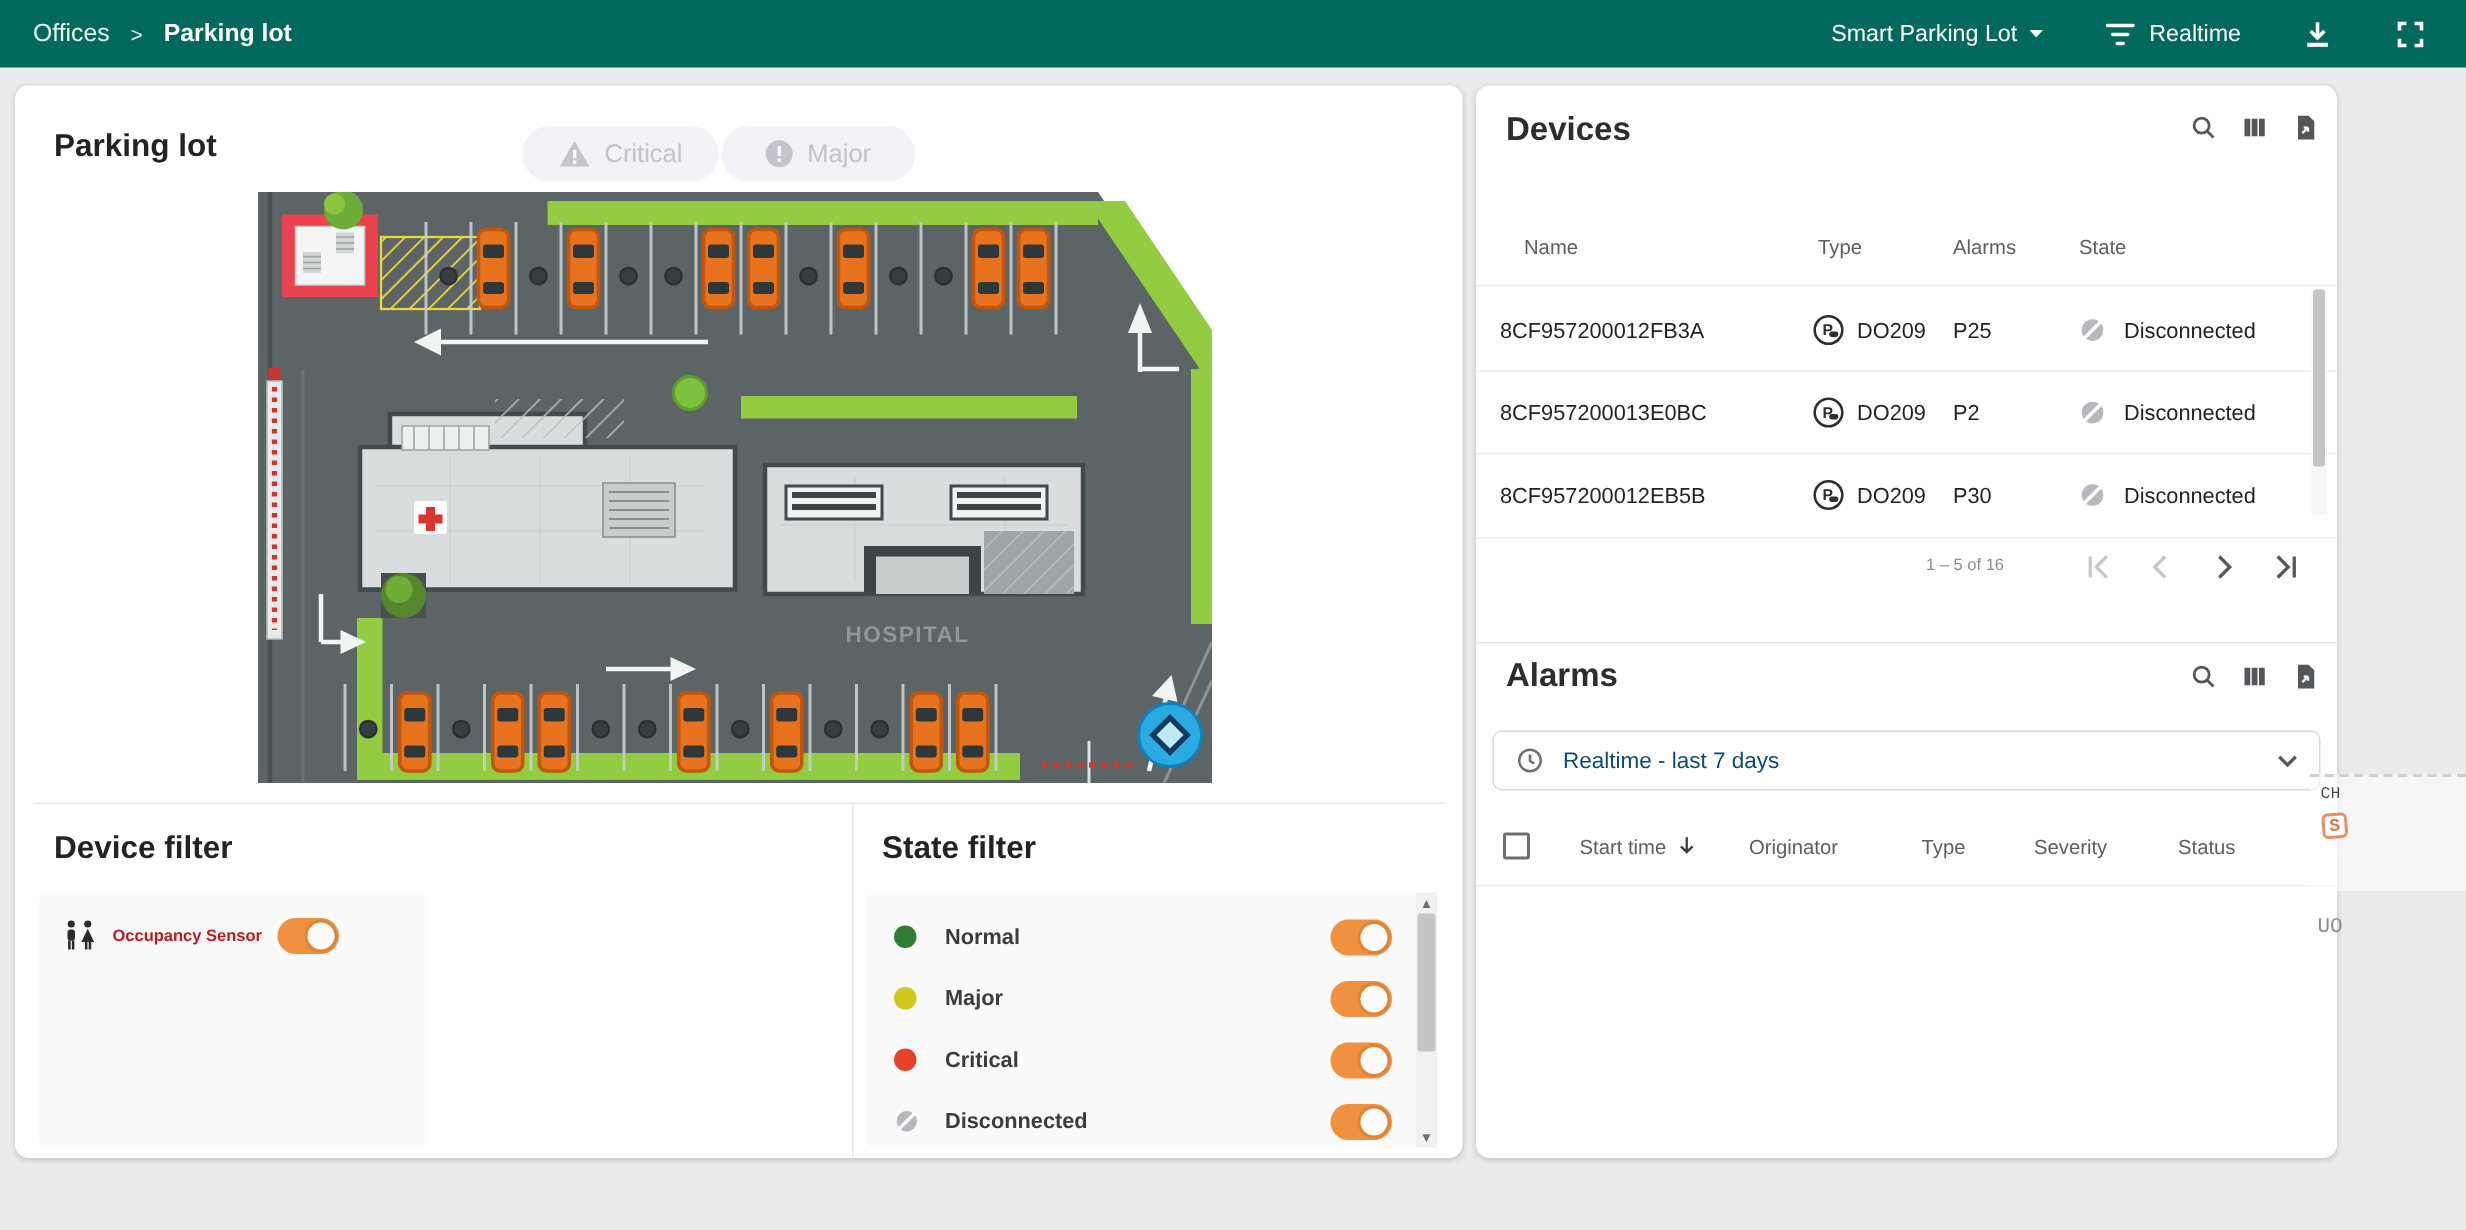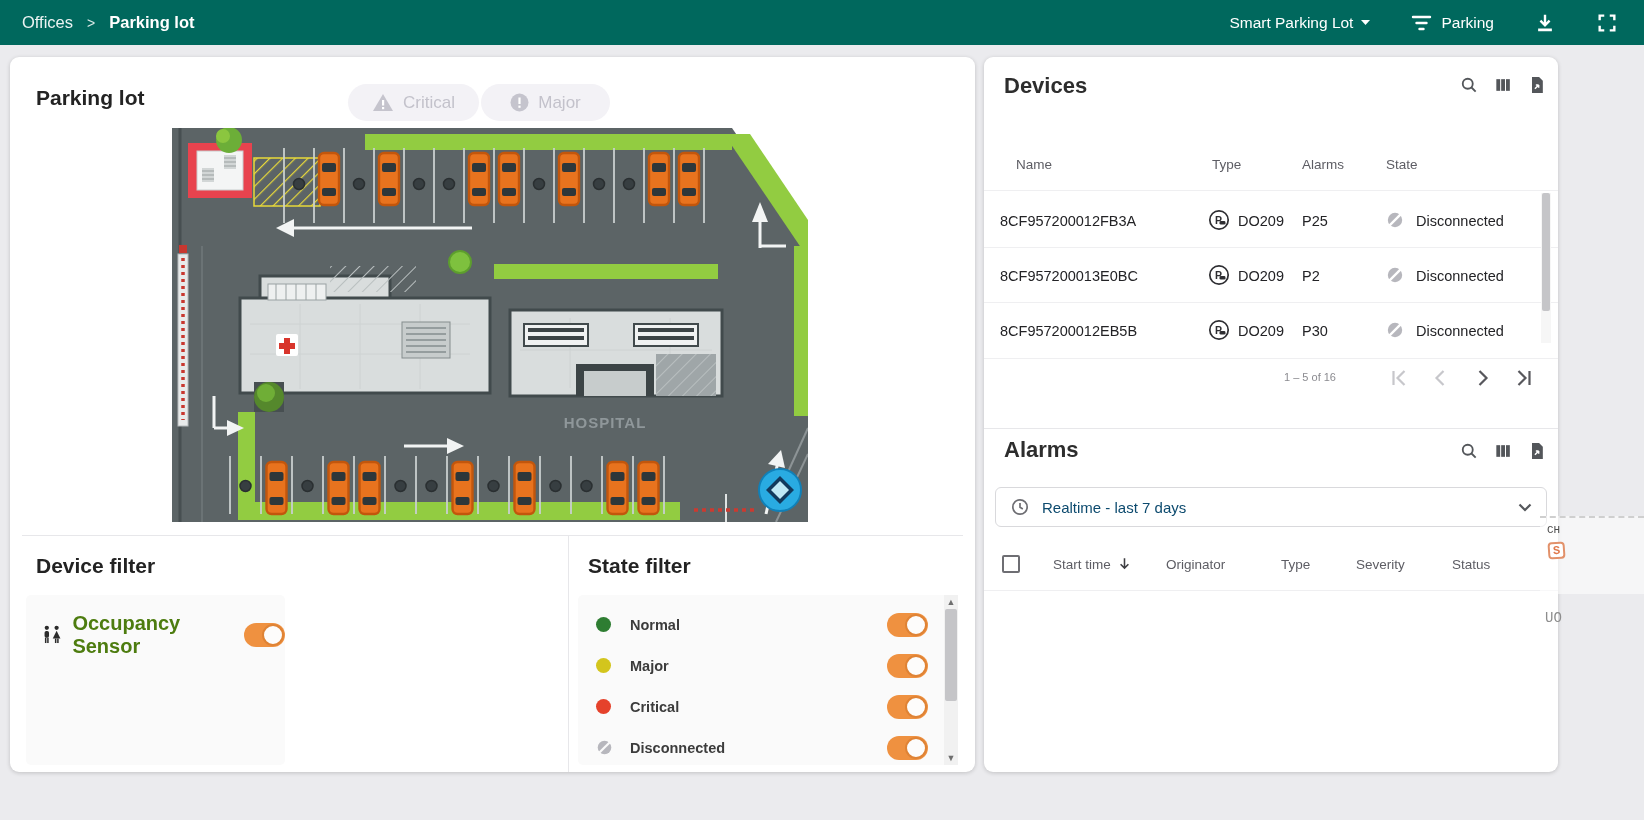--- a/index.html
+++ b/index.html
@@ -28,21 +28,21 @@
   
   .badge { position:absolute; top:27px; height:37px; border-radius:19px; background:#f3f2f6;
     display:flex; align-items:center; justify-content:center; gap:9px; color:#c3c2cb; }
   .badge-label { font-size:17px; color:#c3c2cb; }
 
   
   .h-divider { position:absolute; height:1px; background:#e7e7ea; }
   .v-divider { position:absolute; width:1px; background:#e7e7ea; }
   .filter-box { position:absolute; top:538px; height:170px; background:#fafafa; border-radius:5px; overflow:hidden; }
   .df-row { display:flex; align-items:center; gap:10px; padding:17px 0 0 15px; }
-  .df-label { font-size:20px; font-weight:bold; color:#4d7c0f; }
+  .df-label { font-size:11px; font-weight:bold; color:#b91c1c; }
   .sf-row { position:relative; height:41px; display:flex; align-items:center; padding-left:18px; }
   .sf-dot { width:15px; height:15px; border-radius:50%; flex:none; }
   .sf-label { margin-left:19px; font-size:14.5px; font-weight:bold; color:#3c3c3c;text-align:center; }
   .sf-row .tg { position:absolute; right:30px; }
 
   .tg { width:41px; height:24px; border-radius:12px; background:#ef9140; position:relative; flex:none; cursor:pointer; }
   .tg i { position:absolute; top:1px; right:1px; width:22px; height:22px; background:#fdfcfb;
     border:2px solid #df8335; border-radius:50%; }
 
   
@@ -86,21 +86,21 @@
     <div class="entity-select">
       <span>Smart Parking Lot</span>
       <svg width="11" height="7" viewBox="0 0 11 7">
           <path d="M1 1l4.5 5L10 1z" fill="#fff"></path>
         </svg>
     </div>
     <div class="filters-btn">
       <svg width="21" height="16" viewBox="0 0 21 16">
         <path d="M2 2h17M5.5 8h10M8.5 14h4" stroke="#fff" stroke-width="2.4" stroke-linecap="round" fill="none"></path>
         </svg>
-      <span>Parking</span>
+      <span>Realtime</span>
     </div>
     <svg class="tb-icon" viewBox="0 0 24 24">
       <path d="M12 3v10M7 9.5l5 5 5-5" stroke="#fff" stroke-width="2.6" fill="none"></path>
         <path d="M4.5 19.5h15" stroke="#fff" stroke-width="3"></path>
       </svg>
     <svg class="tb-icon" viewBox="0 0 24 24">
       <path d="M4 9V4h5M15 4h5v5M20 15v5h-5M9 20H4v-5" stroke="#fff" stroke-width="2.6" fill="none"></path>
       </svg>
   </div>
 </div>

